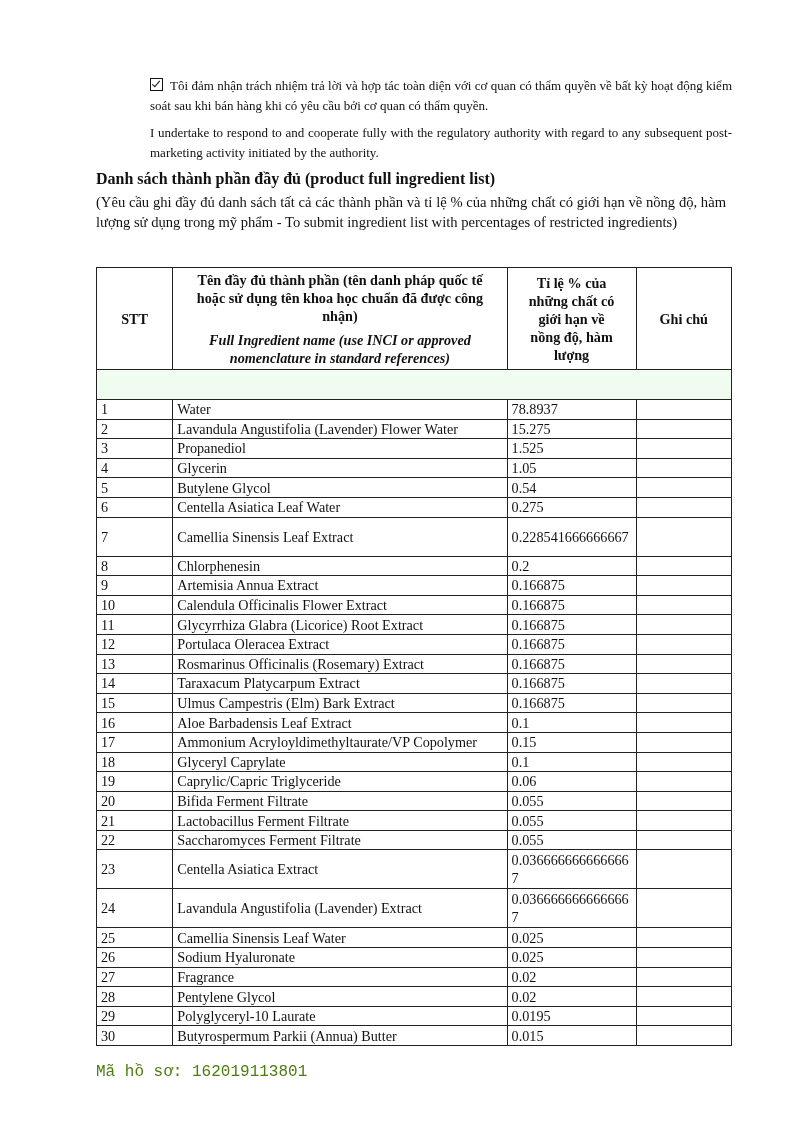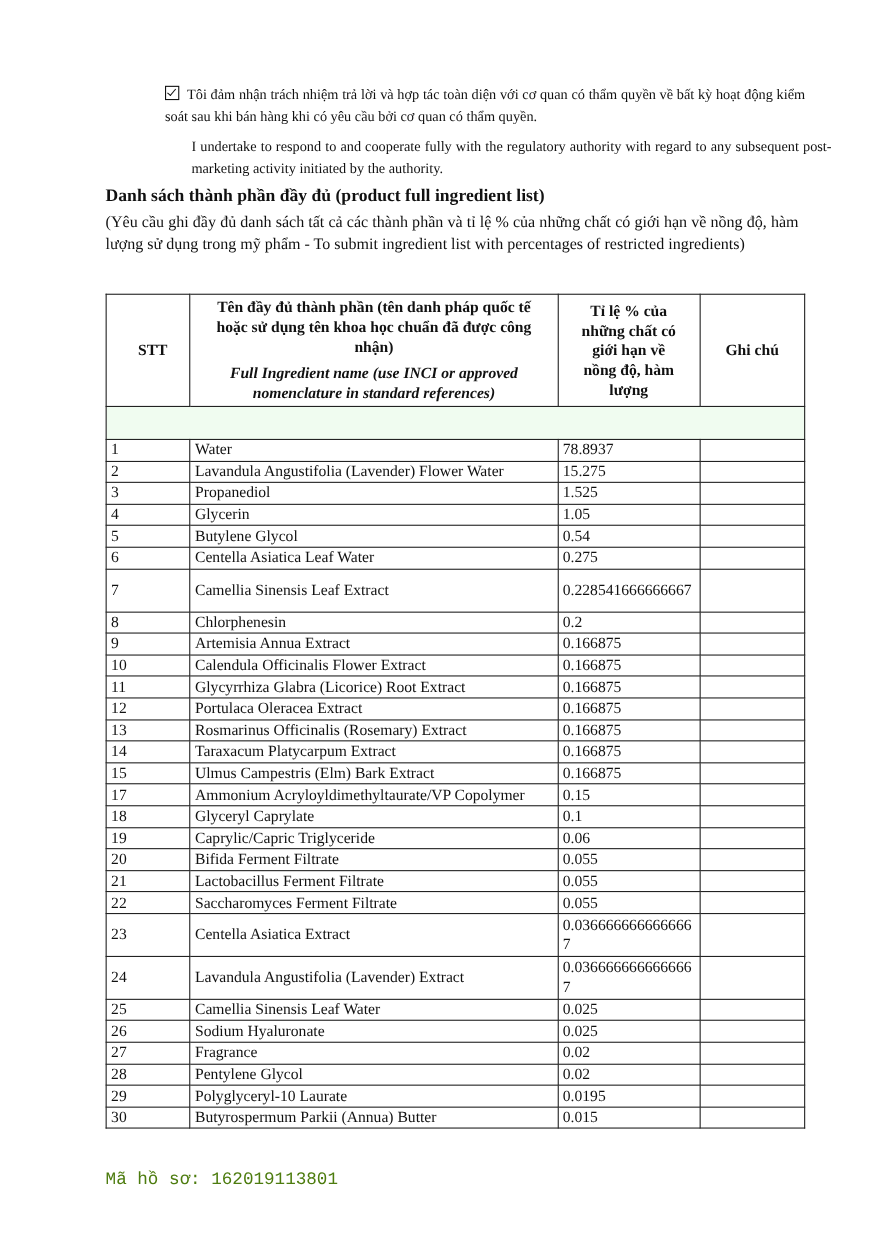--- a/index.html
+++ b/index.html
@@ -1,29 +1,29 @@
 <!DOCTYPE html>
 <html><head>
 <meta charset="utf-8">
 <style>
   html, body { margin:0; padding:0; background:#ffffff; }
   body { width:799px; height:1131px; position:relative; overflow:hidden;
          font-family:"Liberation Serif", serif; color:#111; }
   .para { position:absolute; left:150px; width:582px; font-size:13px; line-height:20px; text-align:justify; }
   .p1 { top:76px; }
-  .p2 { top:123px;margin-left:24px; }
+  .p2 { top:123px; }
   .heading { position:absolute; left:96px; top:169px; font-size:16px; font-weight:bold; line-height:20px; }
   .note { position:absolute; left:96px; top:193px; width:630px; font-size:14.6px; line-height:19.5px; text-align:justify; }
   .check { display:inline-block; width:11px; height:11px; border:1.2px solid #111; position:relative; margin-right:7px; vertical-align:-1px; }
   .check::after { content:""; position:absolute; left:3px; top:0px; width:3px; height:7px; border-right:1.5px solid #111; border-bottom:1.5px solid #111; transform:rotate(40deg); }
   table { position:absolute; left:96px; top:267px; border-collapse:collapse; width:636px; font-size:14.2px; }
   td, th { border:1px solid #222; padding:0 0 0 4px; vertical-align:middle; }
   th { font-weight:bold; text-align:center; padding:0 20px; line-height:18px; }
   .hrow th { height:101px; }
-  .c1 { width:40px;text-align:right; } .c2 { width:387px; } .c3 { width:115px; } .c4 { width:72px; }
+  .c1 { width:40px; } .c2 { width:387px; } .c3 { width:115px; } .c4 { width:72px; }
   .green td { background:#f0fcf0; height:29px; }
   .drow td { height:18.6px; line-height:18px; }
   .drow.tall td { height:38px; }
   .val { line-height:19px; word-break:break-all; }
   .hdr-it { font-style:italic; display:block; margin-top:6px; }
   .footer { position:absolute; left:96px; top:1063px; font-family:"Liberation Mono", monospace; font-size:16px; color:#4d7c0f; }
 </style>
 </head>
 <body>
 
@@ -135,20 +135,26 @@
         <td class="val">0.166875</td>
         <td></td>
       </tr>
       <tr class="drow">
         <td>15</td>
         <td>Ulmus Campestris (Elm) Bark Extract</td>
         <td class="val">0.166875</td>
         <td></td>
       </tr>
       <tr class="drow">
+        <td>16</td>
+        <td>Aloe Barbadensis Leaf Extract</td>
+        <td class="val">0.1</td>
+        <td></td>
+      </tr>
+      <tr class="drow">
         <td>17</td>
         <td>Ammonium Acryloyldimethyltaurate/VP Copolymer</td>
         <td class="val">0.15</td>
         <td></td>
       </tr>
       <tr class="drow">
         <td>18</td>
         <td>Glyceryl Caprylate</td>
         <td class="val">0.1</td>
         <td></td>

